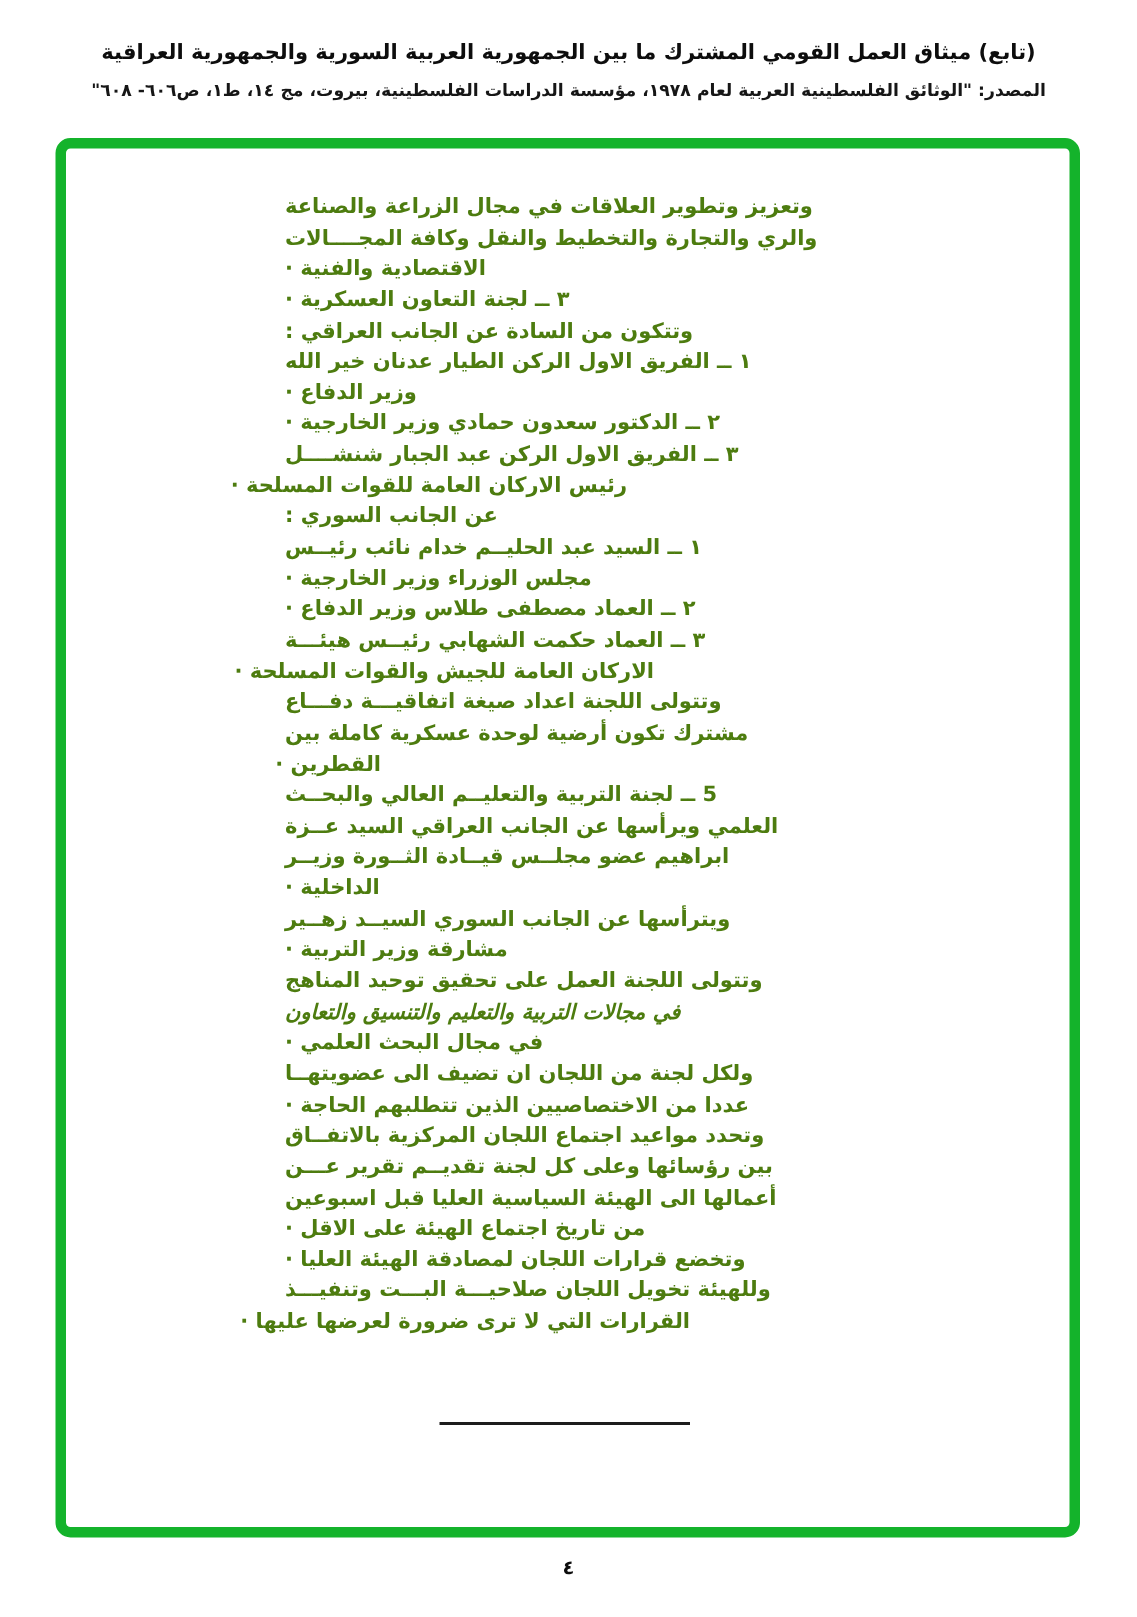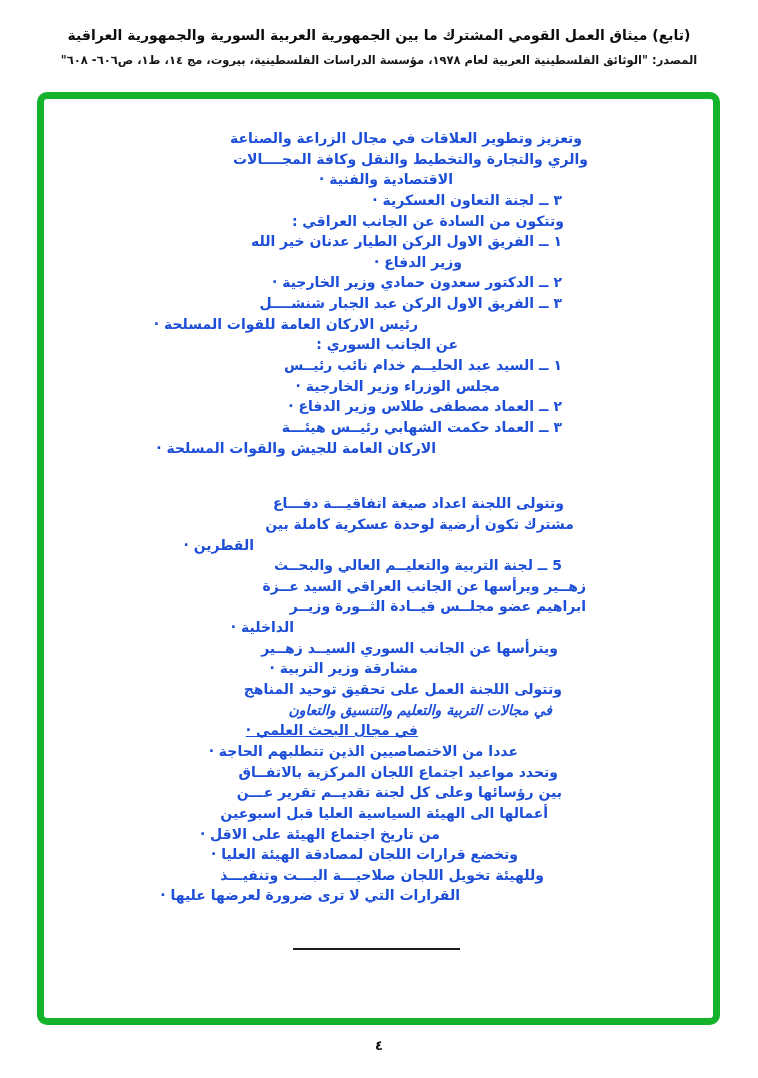--- a/index.html
+++ b/index.html
@@ -44,24 +44,24 @@
     border: 7px solid #14b32b;
     border-radius: 10px;
     background: transparent;
   }
   .body-text {
     position: absolute;
     top: 128px;
     right: 170px;
     width: 398px;
     direction: rtl;
-    text-align: right;
+    text-align: left;
     font-size: 14px;
     font-weight: bold;
-    color: #1d4ed8;
+    color: #4d7c0f;
   }
   .tline {
     white-space: nowrap;
     height: 20.65px;
     line-height: 20.65px;
     letter-spacing: 0.2px;
   }
   .divider {
     position: absolute;
     left: 293px;
@@ -103,32 +103,33 @@
       <div class="tline" style="margin-right: 126px;">وزير الدفاع ·</div>
       <div class="tline" style="margin-right: 26px;">٢ ــ الدكتور سعدون حمادي وزير الخارجية ·</div>
       <div class="tline" style="margin-right: 26px;">٣ ــ الفريق الاول الركن عبد الجبار شنشــــل</div>
       <div class="tline" style="margin-right: 170px;">رئيس الاركان العامة للقوات المسلحة ·</div>
       <div class="tline" style="margin-right: 130px;">عن الجانب السوري :</div>
       <div class="tline" style="margin-right: 26px;">١ ــ السيد عبد الحليــم خدام نائب رئيــس</div>
       <div class="tline" style="margin-right: 88px;">مجلس الوزراء وزير الخارجية ·</div>
       <div class="tline" style="margin-right: 26px;">٢ ــ العماد مصطفى طلاس وزير الدفاع ·</div>
       <div class="tline" style="margin-right: 26px;">٣ ــ العماد حكمت الشهابي رئيــس هيئـــة</div>
       <div class="tline" style="margin-right: 152px;">الاركان العامة للجيش والقوات المسلحة ·</div>
-      <div class="tline" style="margin-right: 24px; margin-top: 35px;">وتتولى اللجنة اعداد صيغة اتفاقيـــة دفـــاع</div>
+      <div class="tline" style="margin-right: 24px;">وتتولى اللجنة اعداد صيغة اتفاقيـــة دفـــاع</div>
       <div class="tline" style="margin-right: 14px;">مشترك تكون أرضية لوحدة عسكرية كاملة بين</div>
       <div class="tline" style="margin-right: 334px;">القطرين ·</div>
       <div class="tline" style="margin-right: 26px;">5 ــ لجنة التربية والتعليــم العالي والبحــث</div>
-      <div class="tline" style="margin-right: 2px;">زهــير ويرأسها عن الجانب العراقي السيد عــزة</div>
+      <div class="tline" style="margin-right: 2px;">العلمي ويرأسها عن الجانب العراقي السيد عــزة</div>
       <div class="tline" style="margin-right: 2px;">ابراهيم عضو مجلــس قيــادة الثــورة وزيــر</div>
       <div class="tline" style="margin-right: 294px;">الداخلية ·</div>
       <div class="tline" style="margin-right: 30px;">ويترأسها عن الجانب السوري السيــد زهــير</div>
       <div class="tline" style="margin-right: 170px;">مشارقة وزير التربية ·</div>
       <div class="tline" style="margin-right: 26px;">وتتولى اللجنة العمل على تحقيق توحيد المناهج</div>
       <div class="tline" style="margin-right: 36px; font-style: italic;">في مجالات التربية والتعليم والتنسيق والتعاون</div>
-      <div class="tline" style="margin-right: 170px; text-decoration: underline;">في مجال البحث العلمي ·</div>
+      <div class="tline" style="margin-right: 170px;">في مجال البحث العلمي ·</div>
+      <div class="tline" style="margin-right: 26px;">ولكل لجنة من اللجان ان تضيف الى عضويتهــا</div>
       <div class="tline" style="margin-right: 70px;">عددا من الاختصاصيين الذين تتطلبهم الحاجة ·</div>
       <div class="tline" style="margin-right: 30px;">وتحدد مواعيد اجتماع اللجان المركزية بالاتفــاق</div>
       <div class="tline" style="margin-right: 26px;">بين رؤسائها وعلى كل لجنة تقديــم تقرير عـــن</div>
       <div class="tline" style="margin-right: 40px;">أعمالها الى الهيئة السياسية العليا قبل اسبوعين</div>
       <div class="tline" style="margin-right: 148px;">من تاريخ اجتماع الهيئة على الاقل ·</div>
       <div class="tline" style="margin-right: 70px;">وتخضع قرارات اللجان لمصادقة الهيئة العليا ·</div>
       <div class="tline" style="margin-right: 44px;">وللهيئة تخويل اللجان صلاحيـــة البـــت وتنفيـــذ</div>
       <div class="tline" style="margin-right: 128px;">القرارات التي لا ترى ضرورة لعرضها عليها ·</div>
     </div>
 

